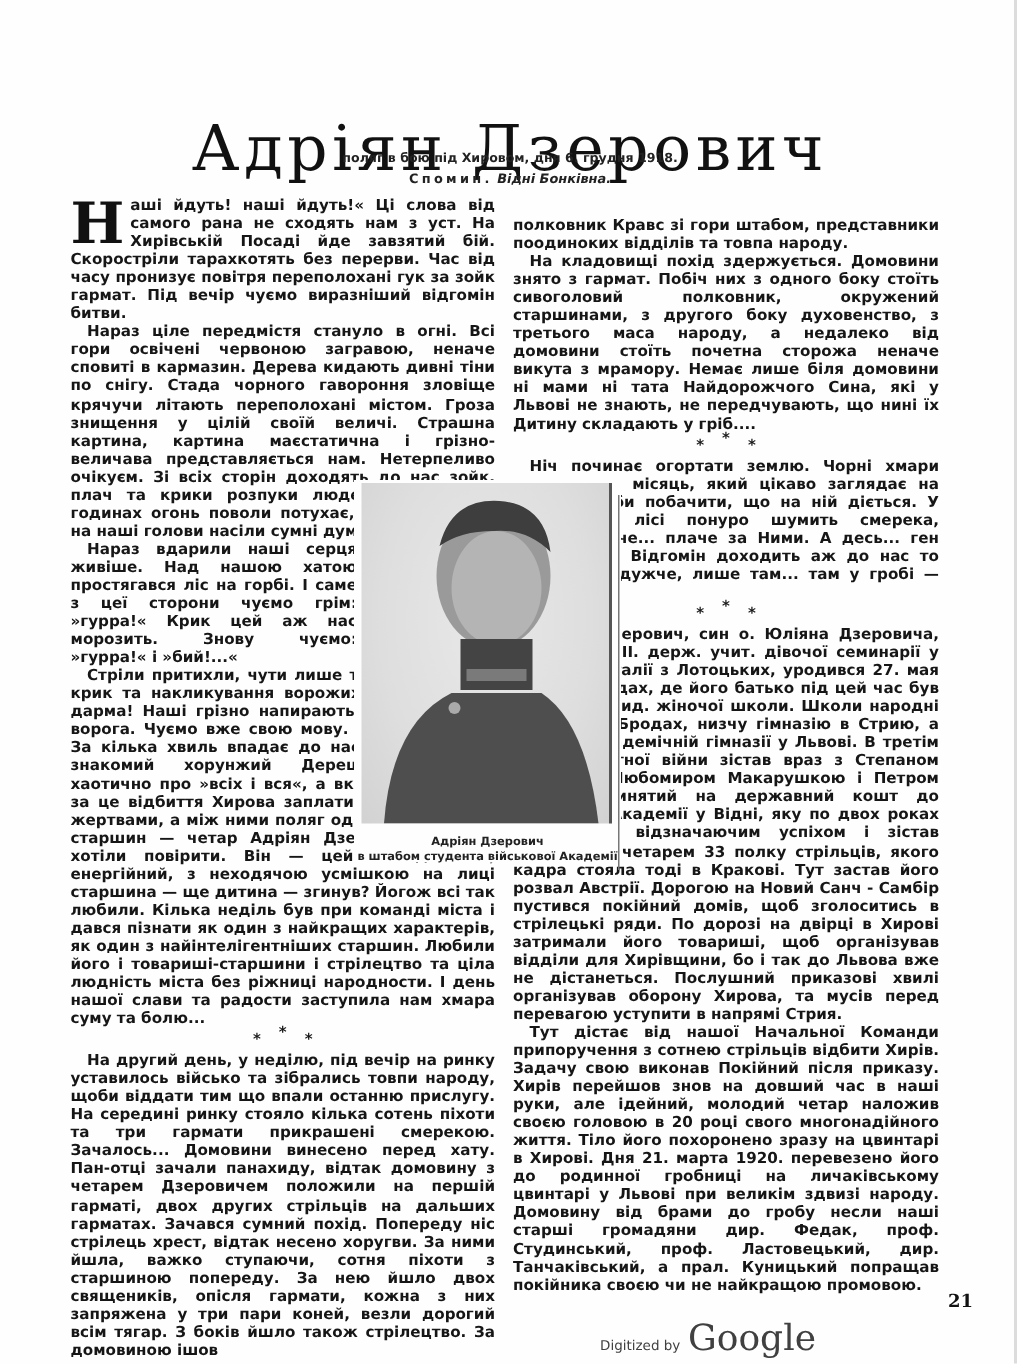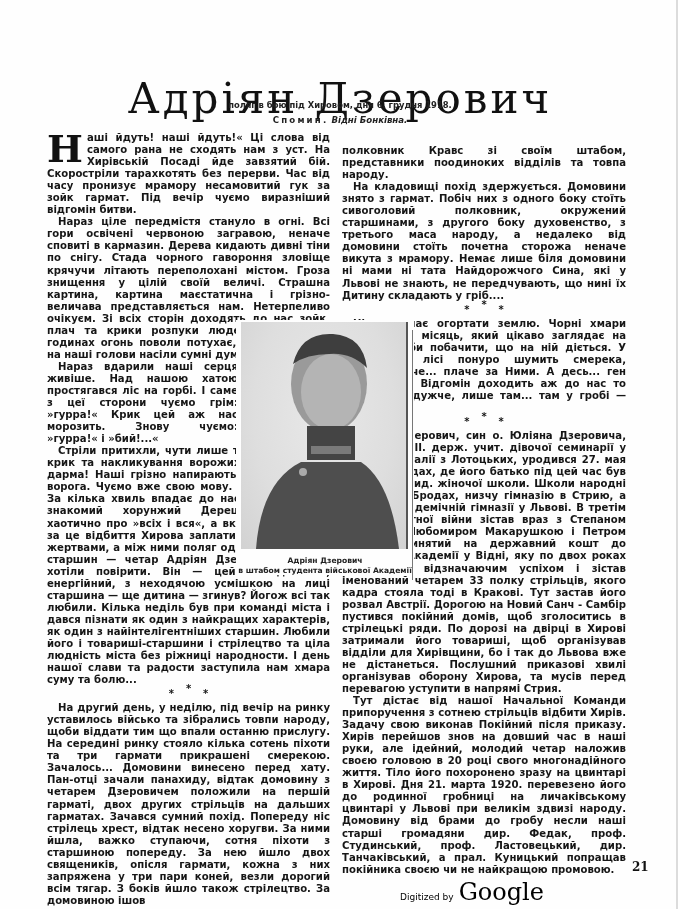--- a/index.html
+++ b/index.html
@@ -58,51 +58,51 @@
       font-size: 7.6px; line-height: 10px; font-weight: bold; color: #222;
     }
     .vrule {
       position: absolute; left: 412px; top: 330px; width: 1px; height: 250px; background: #777;
     }
     .pagenum {
       position: absolute; left: 604px; top: 860px; font-family: "DejaVu Serif", serif;
       font-size: 12px; font-weight: bold; color: #111; margin-left: 28px;
     }
     .watermark {
-      position: absolute; left: 400px; top: 878px; color: #000000;
+      position: absolute; left: 400px; top: 878px; color: #404040;
       font-family: "DejaVu Sans", sans-serif;
     }
     .watermark .small { font-size: 9px; }
     .watermark .big { font-family: "DejaVu Serif", serif; font-size: 24px; letter-spacing: 0px; }
   </style>
 </head>
 <body>
 
 <div class="page">
 
   <h1 class="title">Адріян Дзерович</h1>
   <div class="subtitle">поляг в бою під Хировом, дня 6. грудня 1918.</div>
   <div class="byline">
     <span class="lbl">Спомин.</span>
     <span class="auth">Відні Бонківна.</span>
   </div>
 
   <div class="col col1">
     <p class="noindent">
-      <span class="dropcap">Н</span><span>аші йдуть! наші йдуть!« Ці слова від самого рана не сходять нам з уст. На Хирівській Посаді йде завзятий бій. Скоростріли тарахкотять без перерви. Час від часу пронизує мрамору несамовитий гук за зойк гармат. Під вечір чуємо виразніший відгомін битви.</span>
+      <span class="dropcap">Н</span><span>аші йдуть! наші йдуть!« Ці слова від самого рана не сходять нам з уст. На Хирівській Посаді йде завзятий бій. Скоростріли тарахкотять без перерви. Час від часу пронизує повітря переполохані гук за зойк гармат. Під вечір чуємо виразніший відгомін битви.</span>
     </p>
     <p style="margin-right:0">Нараз ціле передмістя стануло в огні. Всі гори освічені червоною загравою, неначе сповиті в кармазин. Дерева кидають дивні тіни по снігу. Стада чорного гавороння зловіще крячучи літають переполохані містом. Гроза знищення у цілій своїй величі. Страшна картина, картина маєстатична і грізно-величава представляється нам. Нетерпеливо очікуєм. Зі всіх сторін доходять до нас зойк, плач та крики розпуки людей. По кількох годинах огонь поволи потухає, зойки німіють, на наші голови насіли сумні думи.</p>
     <p style="margin-right:92px">Нараз вдарили наші серця живіше. Над нашою хатою простягався ліс на горбі. І саме з цеї сторони чуємо грім: »гурра!« Крик цей аж нас морозить. Знову чуємо: »гурра!« і »бий!...«</p>
     <p>Стріли притихли, чути лише тупіт втікаючих, крик та накликування ворожих старшин. Але дарма! Наші грізно напирають та проганяють ворога. Чуємо вже свою мову. Що за радість! За кілька хвиль впадає до нас неначе бомба знакомий хорунжий Дереш. Розповідає хаотично про »всіх і вся«, а вкінці каже: »але за це відбиття Хирова заплатили ми кількома жертвами, а між ними поляг один з найкращих старшин — четар Адріян Дзерович«. Ми не хотіли повірити. Він — цей молоденький, енергійний, з неходячою усмішкою на лиці старшина — ще дитина — згинув? Йогож всі так любили. Кілька неділь був при команді міста і дався пізнати як один з найкращих характерів, як один з найінтелігентніших старшин. Любили його і товариші-старшини і стрілецтво та ціла людність міста без ріжниці народности. І день нашої слави та радости заступила нам хмара суму та болю...</p>
     <div class="stars"><span>*</span><span class="mid">*</span><span>*</span></div>
     <p>На другий день, у неділю, під вечір на ринку уставилось військо та зібрались товпи народу, щоби віддати тим що впали останню прислугу. На середині ринку стояло кілька сотень піхоти та три гармати прикрашені смерекою. Зачалось... Домовини винесено перед хату. Пан-отці зачали панахиду, відтак домовину з четарем Дзеровичем положили на першій гарматі, двох других стрільців на дальших гарматах. Зачався сумний похід. Попереду ніс стрілець хрест, відтак несено хоругви. За ними йшла, важко ступаючи, сотня піхоти з старшиною попереду. За нею йшло двох священиків, опісля гармати, кожна з них запряжена у три пари коней, везли дорогий всім тягар. З боків йшло також стрілецтво. За домовиною ішов</p>
   </div>
 
   <div class="col col2">
-    <p class="noindent">полковник Кравс зі своїм штабом, представники поодиноких відділів та товпа народу.</p>
+    <p class="noindent">полковник Кравс зі гори штабом, представники поодиноких відділів та товпа народу.</p>
     <p>На кладовищі похід здержується. Домовини знято з гармат. Побіч них з одного боку стоїть сивоголовий полковник, окружений старшинами, з другого боку духовенство, з третього маса народу, а недалеко від домовини стоїть почетна сторожа неначе викута з мрамору. Немає лише біля домовини ні мами ні тата Найдорожчого Сина, які у Львові не знають, не передчувають, що нині їх Дитину складають у гріб....</p>
     <div class="stars"><span>*</span><span class="mid">*</span><span>*</span></div>
     <p>Ніч починає огортати землю. Чорні хмари заслонюють місяць, який цікаво заглядає на землю, щоби побачити, що на ній діється. У поблизькім лісі понуро шумить смерека, неначе плаче... плаче за Ними. А десь... ген далеко бій. Відгомін доходить аж до нас то слабше то дужче, лише там... там у гробі — спокій...</p>
     <div class="stars"><span>*</span><span class="mid">*</span><span>*</span></div>
     <p>Адріян Дзерович, син о. Юліяна Дзеровича, директора III. держ. учит. дівочої семинарії у Львові і Наталії з Лотоцьких, уродився 27. мая 1899. в Бродах, де його батько під цей час був катехитом вид. жіночої школи. Школи народні покінчив в Бродах, низчу гімназію в Стрию, а висшу в академічній гімназії у Львові. В третім році всесвітної війни зістав враз з Степаном Федаком, Любомиром Макарушкою і Петром Мінком принятий на державний кошт до військової Академії у Відні, яку по двох роках покінчив з відзначаючим успіхом і зістав іменований четарем 33 полку стрільців, якого кадра стояла тоді в Кракові. Тут застав його розвал Австрії. Дорогою на Новий Санч - Самбір пустився покійний домів, щоб зголоситись в стрілецькі ряди. По дорозі на двірці в Хирові затримали його товариші, щоб організував відділи для Хирівщини, бо і так до Львова вже не дістанеться. Послушний приказові хвилі організував оборону Хирова, та мусів перед перевагою уступити в напрямі Стрия.</p>
     <p>Тут дістає від нашої Начальної Команди припоручення з сотнею стрільців відбити Хирів. Задачу свою виконав Покійний після приказу. Хирів перейшов знов на довший час в наші руки, але ідейний, молодий четар наложив своєю головою в 20 році свого многонадійного життя. Тіло його похоронено зразу на цвинтарі в Хирові. Дня 21. марта 1920. перевезено його до родинної гробниці на личаківському цвинтарі у Львові при великім здвизі народу. Домовину від брами до гробу несли наші старші громадяни дир. Федак, проф. Студинський, проф. Ластовецький, дир. Танчаківський, а прал. Куницький попращав покійника своєю чи не найкращою промовою.</p>
   </div>
 
   <div class="photo-wrap" style="background:#fefefe;">
     <div class="photo">

